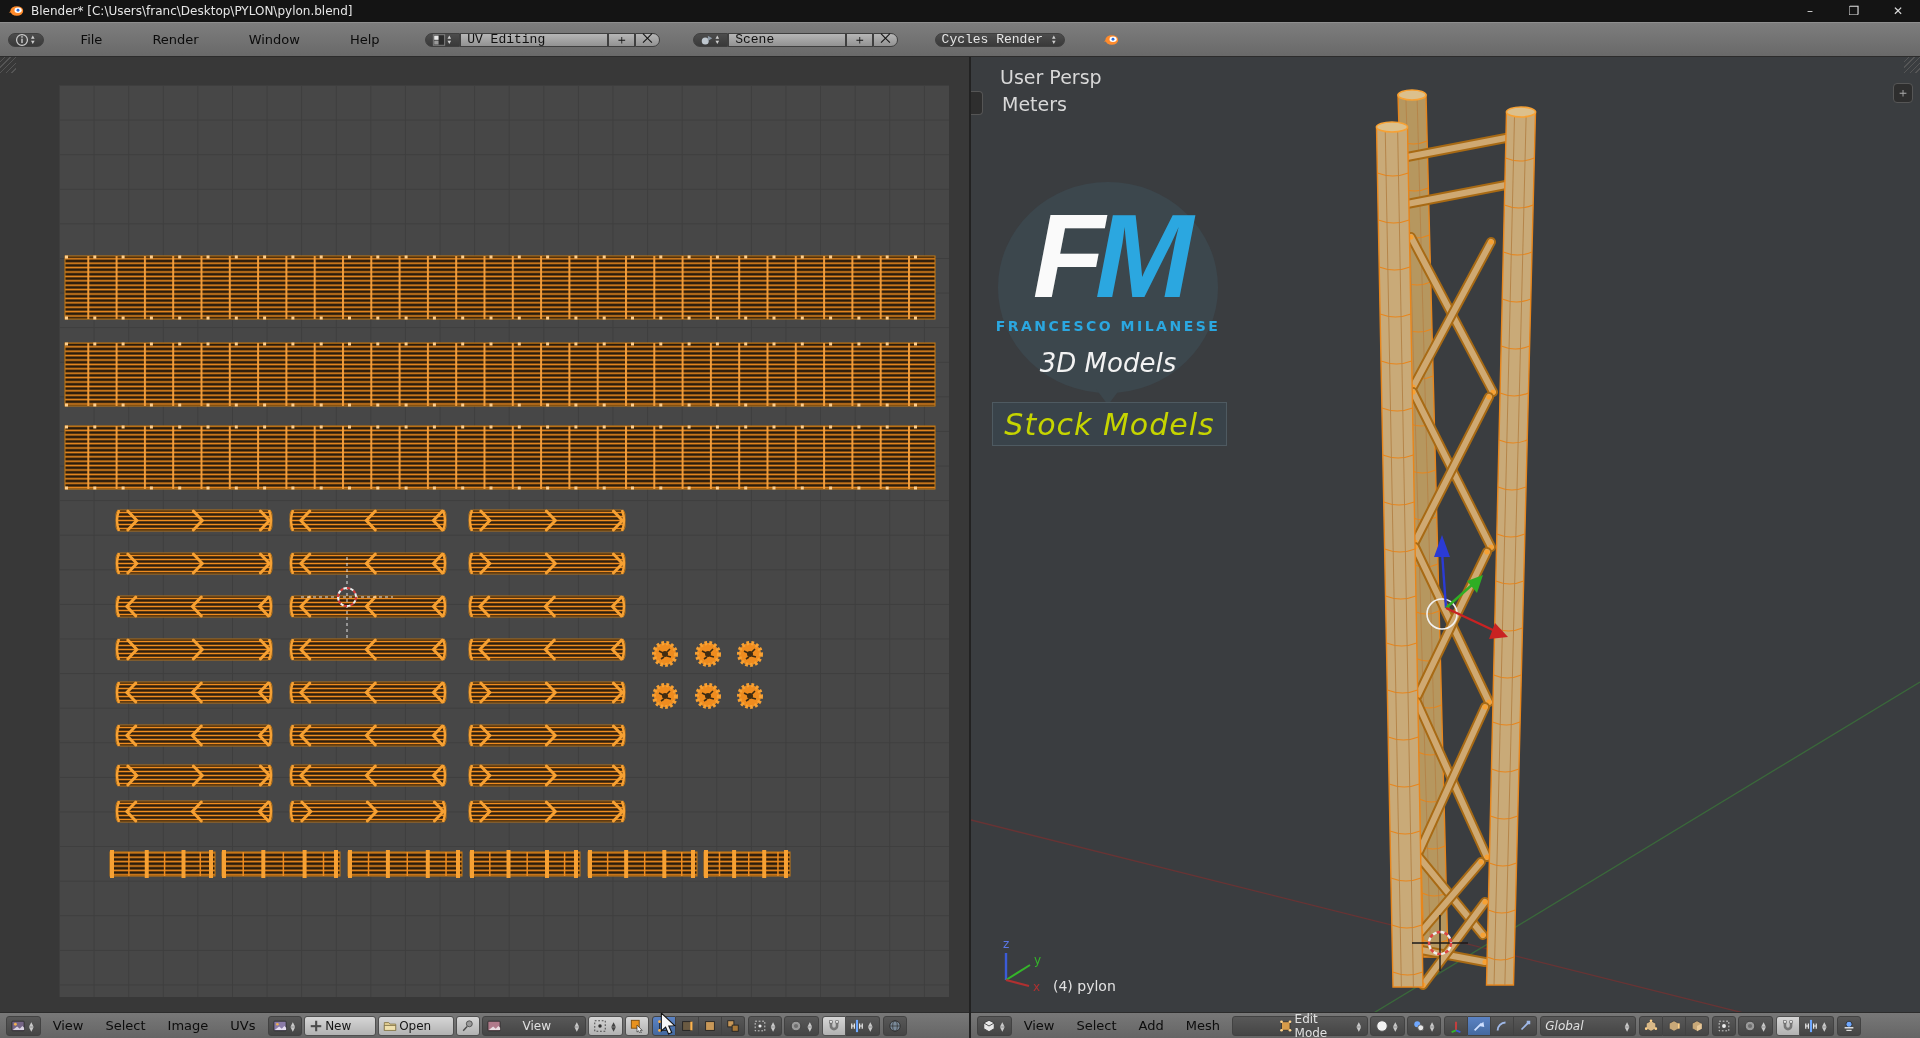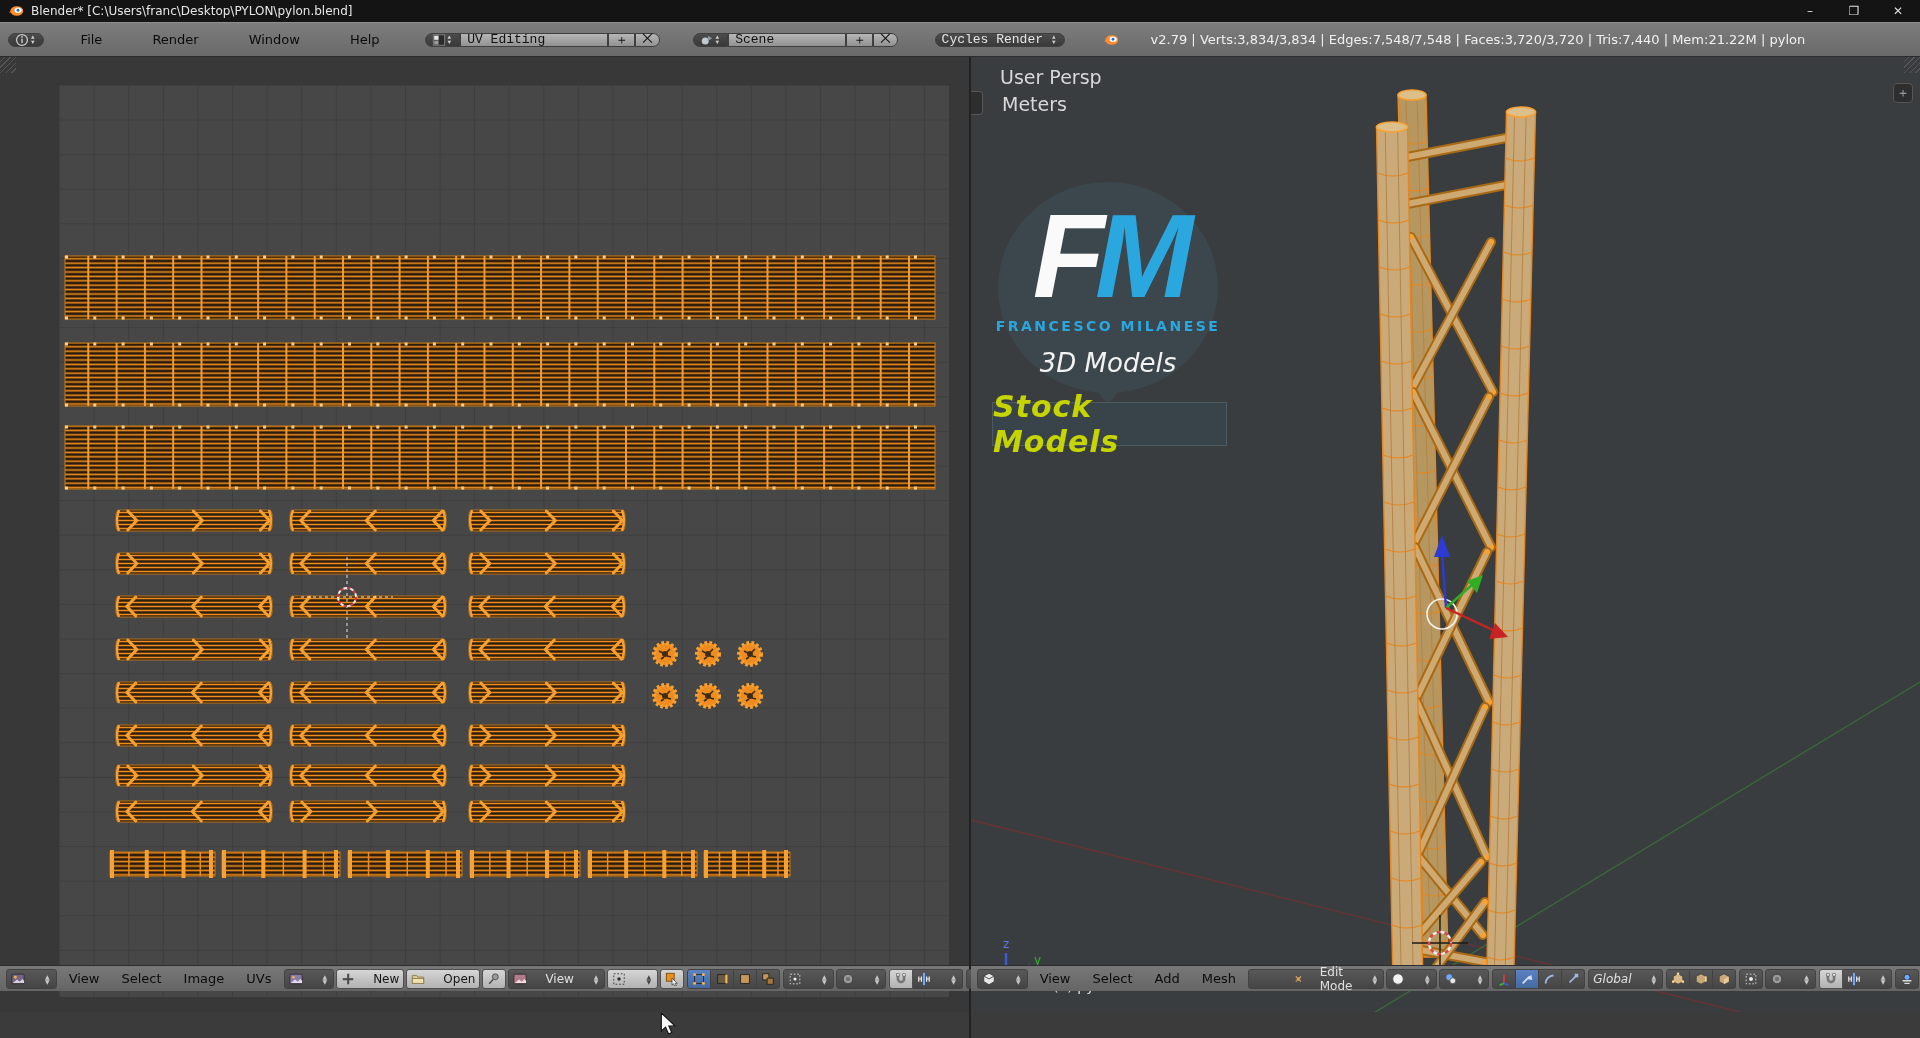--- a/index.html
+++ b/index.html
@@ -57,30 +57,30 @@
     font-size:118px; line-height:112px; letter-spacing:-10px;
     font-family:"Liberation Sans","DejaVu Sans",sans-serif; }
   .logo-f { color:#fafafa; }
   .logo-m { color:#2ba7e0; }
   .logo-name { margin-top:6px; font-size:14px; letter-spacing:2.5px; color:#2ba7e0; font-weight:bold; white-space:nowrap; }
   .logo-sub { margin-top:14px; font-size:26px; font-style:italic; color:#f2f2f2; }
   .logo-notch { position:absolute; left:125px; top:332px; width:0; height:0;
     border-left:12px solid transparent; border-right:12px solid transparent; border-top:16px solid #3c474d; }
   .logo-banner { position:absolute; left:21px; top:345px; width:235px; height:44px;
     background:#39434a; border:1px solid #4e5a61; display:flex; align-items:center; justify-content:center;
-    font-size:30px; font-weight:bold; font-style:italic; color:#c6d500; letter-spacing:1px; }
+    font-size:30px; font-weight:normal; font-style:italic; color:#c6d500; letter-spacing:1px; }
   
-  .footer { position:absolute; top:965px; height:26px; background:linear-gradient(#787878,#656565);
+  .footer { position:absolute; top:1012px; height:26px; background:linear-gradient(#787878,#656565);
     border-top:1px solid #2c2c2c; display:flex; align-items:center; padding:0 5px; }
   .footer.uv  { left:0; width:969px; }
   .footer.v3d { left:971px; width:949px; }
   .fmenu { font-size:13px; color:#0c0c0c; padding:0 11px; }
   .fbtn { height:20px; border-radius:3px; border:1px solid #424242;
     background:linear-gradient(#585858,#454545); display:flex; align-items:center;
-    padding:0 4px; color:#e0e0e0; font-size:12px; margin:0 1px; gap:18px; }
+    padding:0 4px; color:#e0e0e0; font-size:12px; margin:0 1px; gap:2px; }
   .fbtn.light { background:linear-gradient(#d6d6d6,#b2b2b2); color:#161616; border-color:#4f4f4f; }
   .fbtn.active { background:linear-gradient(#5b83c4,#44699f); }
   .bgroup { display:flex; margin:0 2px; }
   .bgroup .fbtn { border-radius:0; margin:0; border-left-width:0; }
   .bgroup .fbtn:first-child { border-radius:3px 0 0 3px; border-left-width:1px; }
   .bgroup .fbtn:last-child { border-radius:0 3px 3px 0; }
   .fbtn .updown { color:#c9c9c9; }
   .mouse-cursor { position:absolute; left:659px; top:1013px; z-index:99; }
 </style>
 </head>
@@ -154,21 +154,20 @@
   <div class="widget dark" style="width:130px; margin-left:10px; justify-content:space-between;">
     <span>Cycles Render</span>
     <span class="updown">▲<br>▼</span>
   </div>
   <svg class="ic16" viewBox="0 0 20 14" style="margin-left:14px;">
     <ellipse cx="11" cy="7" rx="8" ry="6" fill="#ff8b2c"></ellipse>
     <ellipse cx="12.5" cy="6" rx="4.6" ry="3.4" fill="#fff"></ellipse>
     <circle cx="12.5" cy="6" r="1.8" fill="#2b6bd8"></circle>
     <path d="M1 9 L8 4 L8 9 Z" fill="#ff8b2c"></path>
   </svg>
-  <span class="stats">v2.79 | Verts:3,834/3,834 | Edges:7,548/7,548 | Faces:3,720/3,720 | Tris:7,440 | Mem:21.22M | pylon</span>
 </div>
 
 <div class="uv-editor">
   <div class="grip" style="left:0;top:0;"></div>
   <div class="uv-canvas">
     <svg id="uv-svg" width="890" height="912">
       <defs>
         <pattern id="hl" width="8" height="4.4" patternUnits="userSpaceOnUse">
           <rect width="8" height="4.4" fill="#2a1c0c"></rect>
           <rect y="1.4" width="8" height="1.6" fill="#ef8c1f"></rect>

